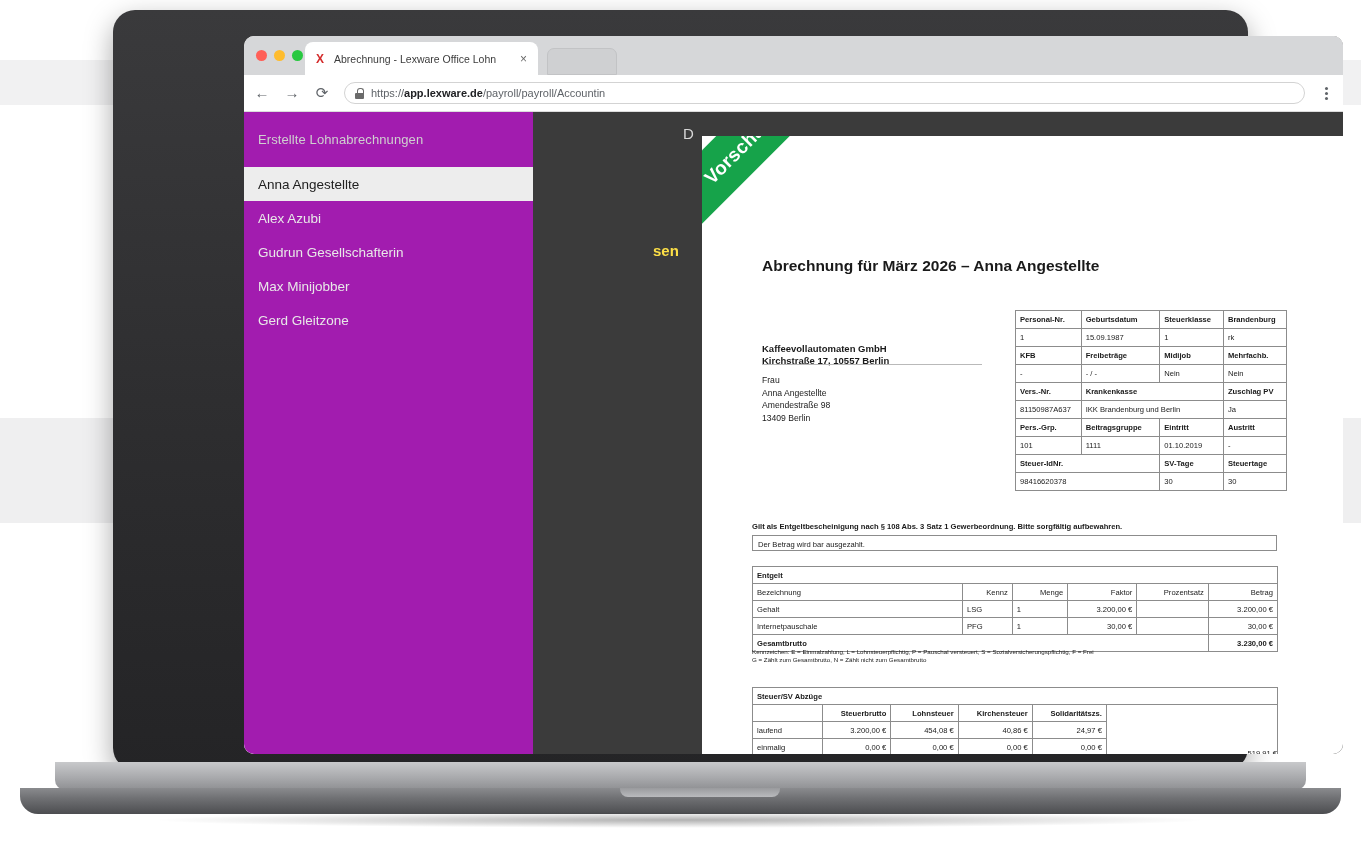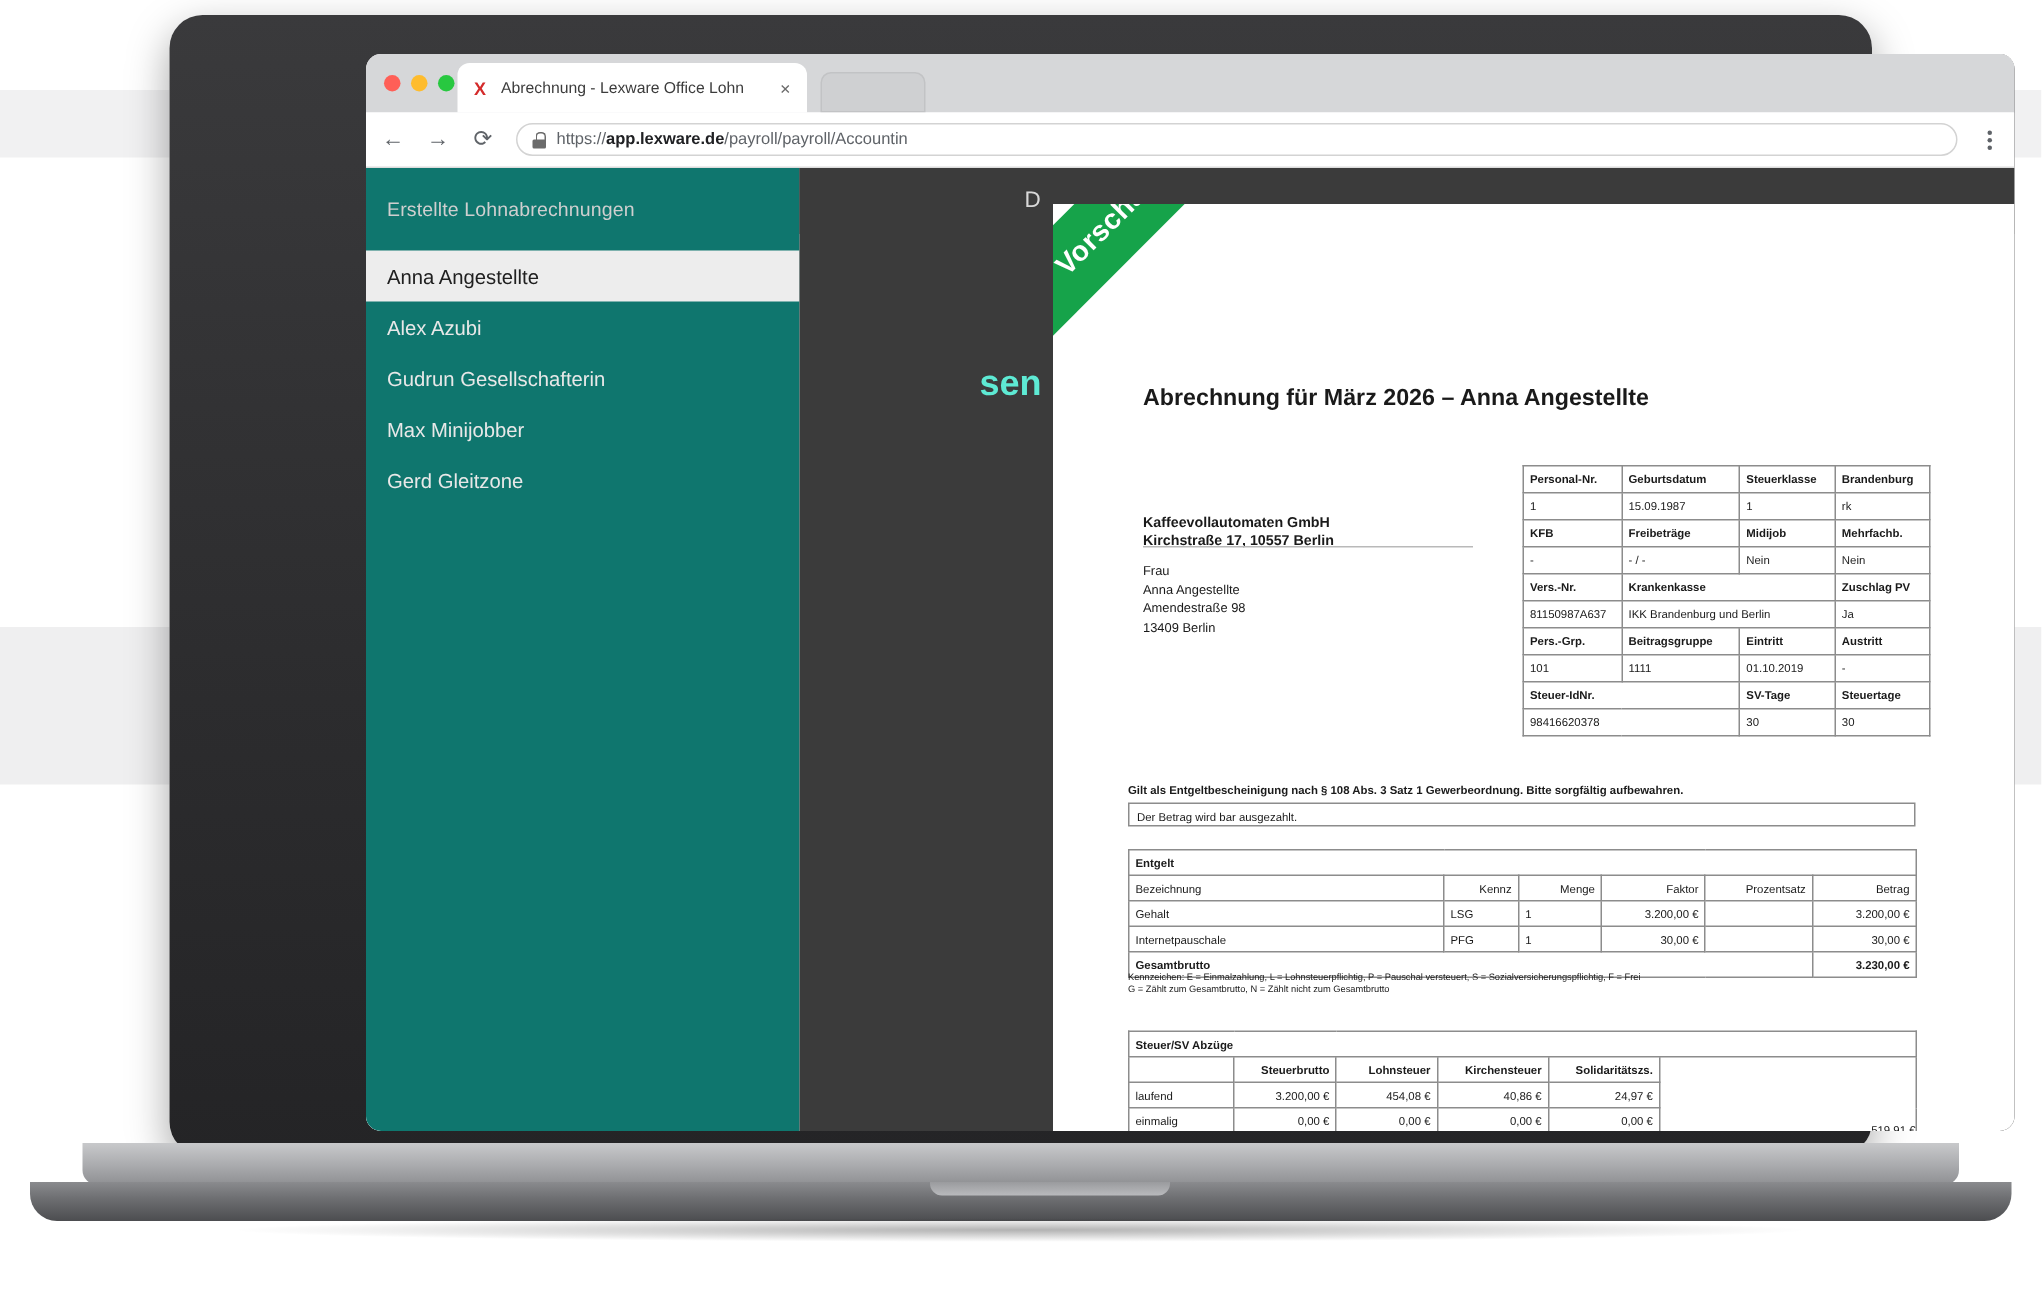--- a/index.html
+++ b/index.html
@@ -87,41 +87,41 @@
   .lock .body{position:absolute;left:0;bottom:0;width:9px;height:6px;background:#6b6b6b;border-radius:1px;}
   .lock .shackle{position:absolute;left:2px;top:0;width:5px;height:5px;border:1.3px solid #6b6b6b;border-bottom:none;border-radius:3px 3px 0 0;}
   .url{font-size:11px;color:#5f6368;white-space:nowrap;overflow:hidden;}
   .url b{color:#202124;font-weight:bold;}
   .kebab{width:14px;display:flex;flex-direction:column;align-items:center;gap:2px;}
   .kebab i{width:3px;height:3px;background:#5f6368;border-radius:50%;display:block;}
 
   
   .appbody{position:relative;height:643px;background:#ffffff;overflow:hidden;}
   .sidebar{
-    position:absolute;left:0;top:0;width:289px;height:643px;background:#0f766e;
+    position:absolute;left:0;top:0;width:289px;height:643px;background:#a21caf;
   }
   .sidebar-title{
     color:#cfcfcf;font-size:13px;padding:20px 0 0 14px;letter-spacing:.1px;
   }
   .side-list{margin-top:20px;}
   .side-item{
     height:34px;display:flex;align-items:center;padding-left:14px;
     color:#e8e8e8;font-size:13.5px;box-sizing:border-box;
   }
   .side-item.active{background:#ededed;color:#202020;}
 
   .content{
     position:absolute;left:289px;top:0;width:810px;height:643px;background:#3b3b3b;
   }
   .content-head{
     position:absolute;left:0;top:0;width:810px;height:44px;background:#3b3b3b;
   }
   .content-head-letter{color:#d8d8d8;font-size:15px;position:absolute;left:150px;top:13px;}
   .content-ghost-text{
-    position:absolute;left:120px;top:130px;color:#5eead4;font-size:24px;font-weight:bold;
+    position:absolute;left:120px;top:130px;color:#fde047;font-size:15px;font-weight:bold;
   }
   .content-divider{
     position:absolute;left:170px;top:327px;width:30px;height:1px;background:#6d6d6d;
   }
 
   
   .page{
     position:absolute;left:169px;top:24px;width:645px;height:619px;background:#ffffff;
     overflow:hidden;
   }

